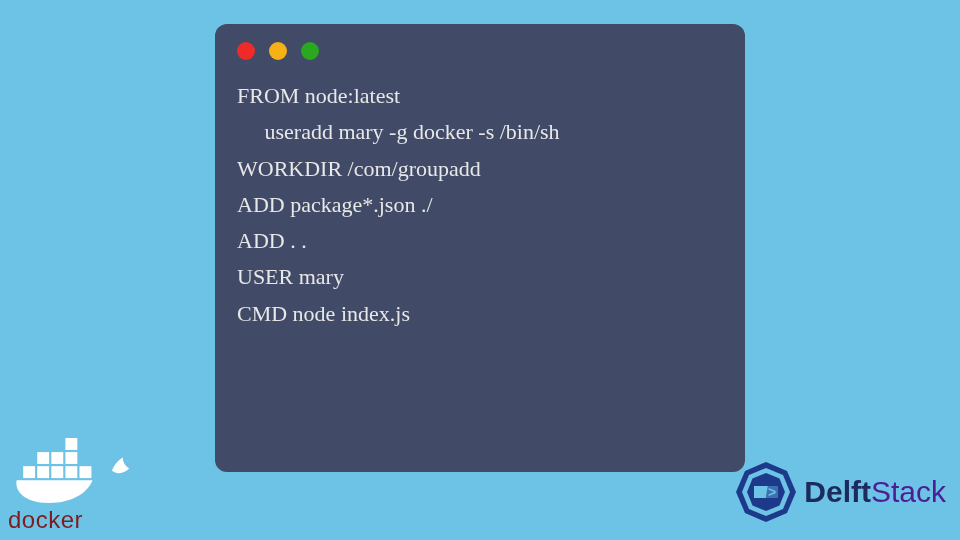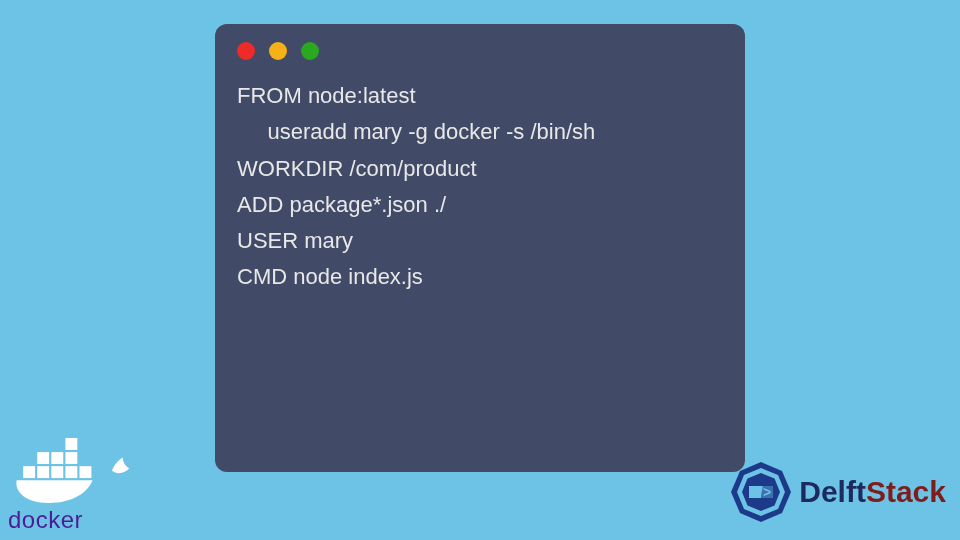--- a/index.html
+++ b/index.html
@@ -32,65 +32,66 @@
     border-radius: 50%;
   }
   .dot-red { background: #ee2b29; }
   .dot-yellow { background: #f5b116; }
   .dot-green { background: #2aa81f; }
   .code-line {
     color: #e8e8e8;
     font-size: 22px;
     line-height: 1.65;
     white-space: pre;
-    font-family: Liberation Sans, sans-serif;
+    font-family: Liberation Serif, serif;
   }
   .docker-logo {
     position: absolute;
     left: 8px;
     bottom: 6px;
     width: 130px;
     color: #ffffff;
   }
   .docker-logo svg { display: block; }
   .docker-text {
-    color: #4c1d95;
+    color: #7f1d1d;
     font-size: 24px;
     font-weight: 400;
     letter-spacing: 0.5px;
     margin-top: -2px;
   }
   .delft {
     position: absolute;
     right: 14px;
     bottom: 16px;
     display: flex;
     align-items: center;
     gap: 6px;
   }
   .delft-text {
     font-size: 30px;
     font-weight: 600;
     color: #1d2a5d;
   }
-  .delft-text .light { color: #7f1d1d; font-weight: 700; }
+  .delft-text .light { color: #4c1d95; font-weight: 400; }
 </style>
 </head>
 <body>
 
 <div class="terminal">
   <div class="traffic">
     <div class="dot dot-red"></div>
     <div class="dot dot-yellow"></div>
     <div class="dot dot-green"></div>
   </div>
   <div class="code-line">FROM node:latest</div>
   <div class="code-line">     useradd mary -g docker -s /bin/sh</div>
-  <div class="code-line">WORKDIR /com/product</div>
+  <div class="code-line">WORKDIR /com/groupadd</div>
   <div class="code-line">ADD package*.json ./</div>
+  <div class="code-line">ADD . .</div>
   <div class="code-line">USER mary</div>
   <div class="code-line">CMD node index.js</div>
 </div>
 
 <div class="docker-logo">
   <svg viewBox="0 0 120 65">
     <g fill="#ffffff">
       <rect x="14" y="26" width="11" height="11"></rect>
       <rect x="27" y="26" width="11" height="11"></rect>
       <rect x="40" y="26" width="11" height="11"></rect>

